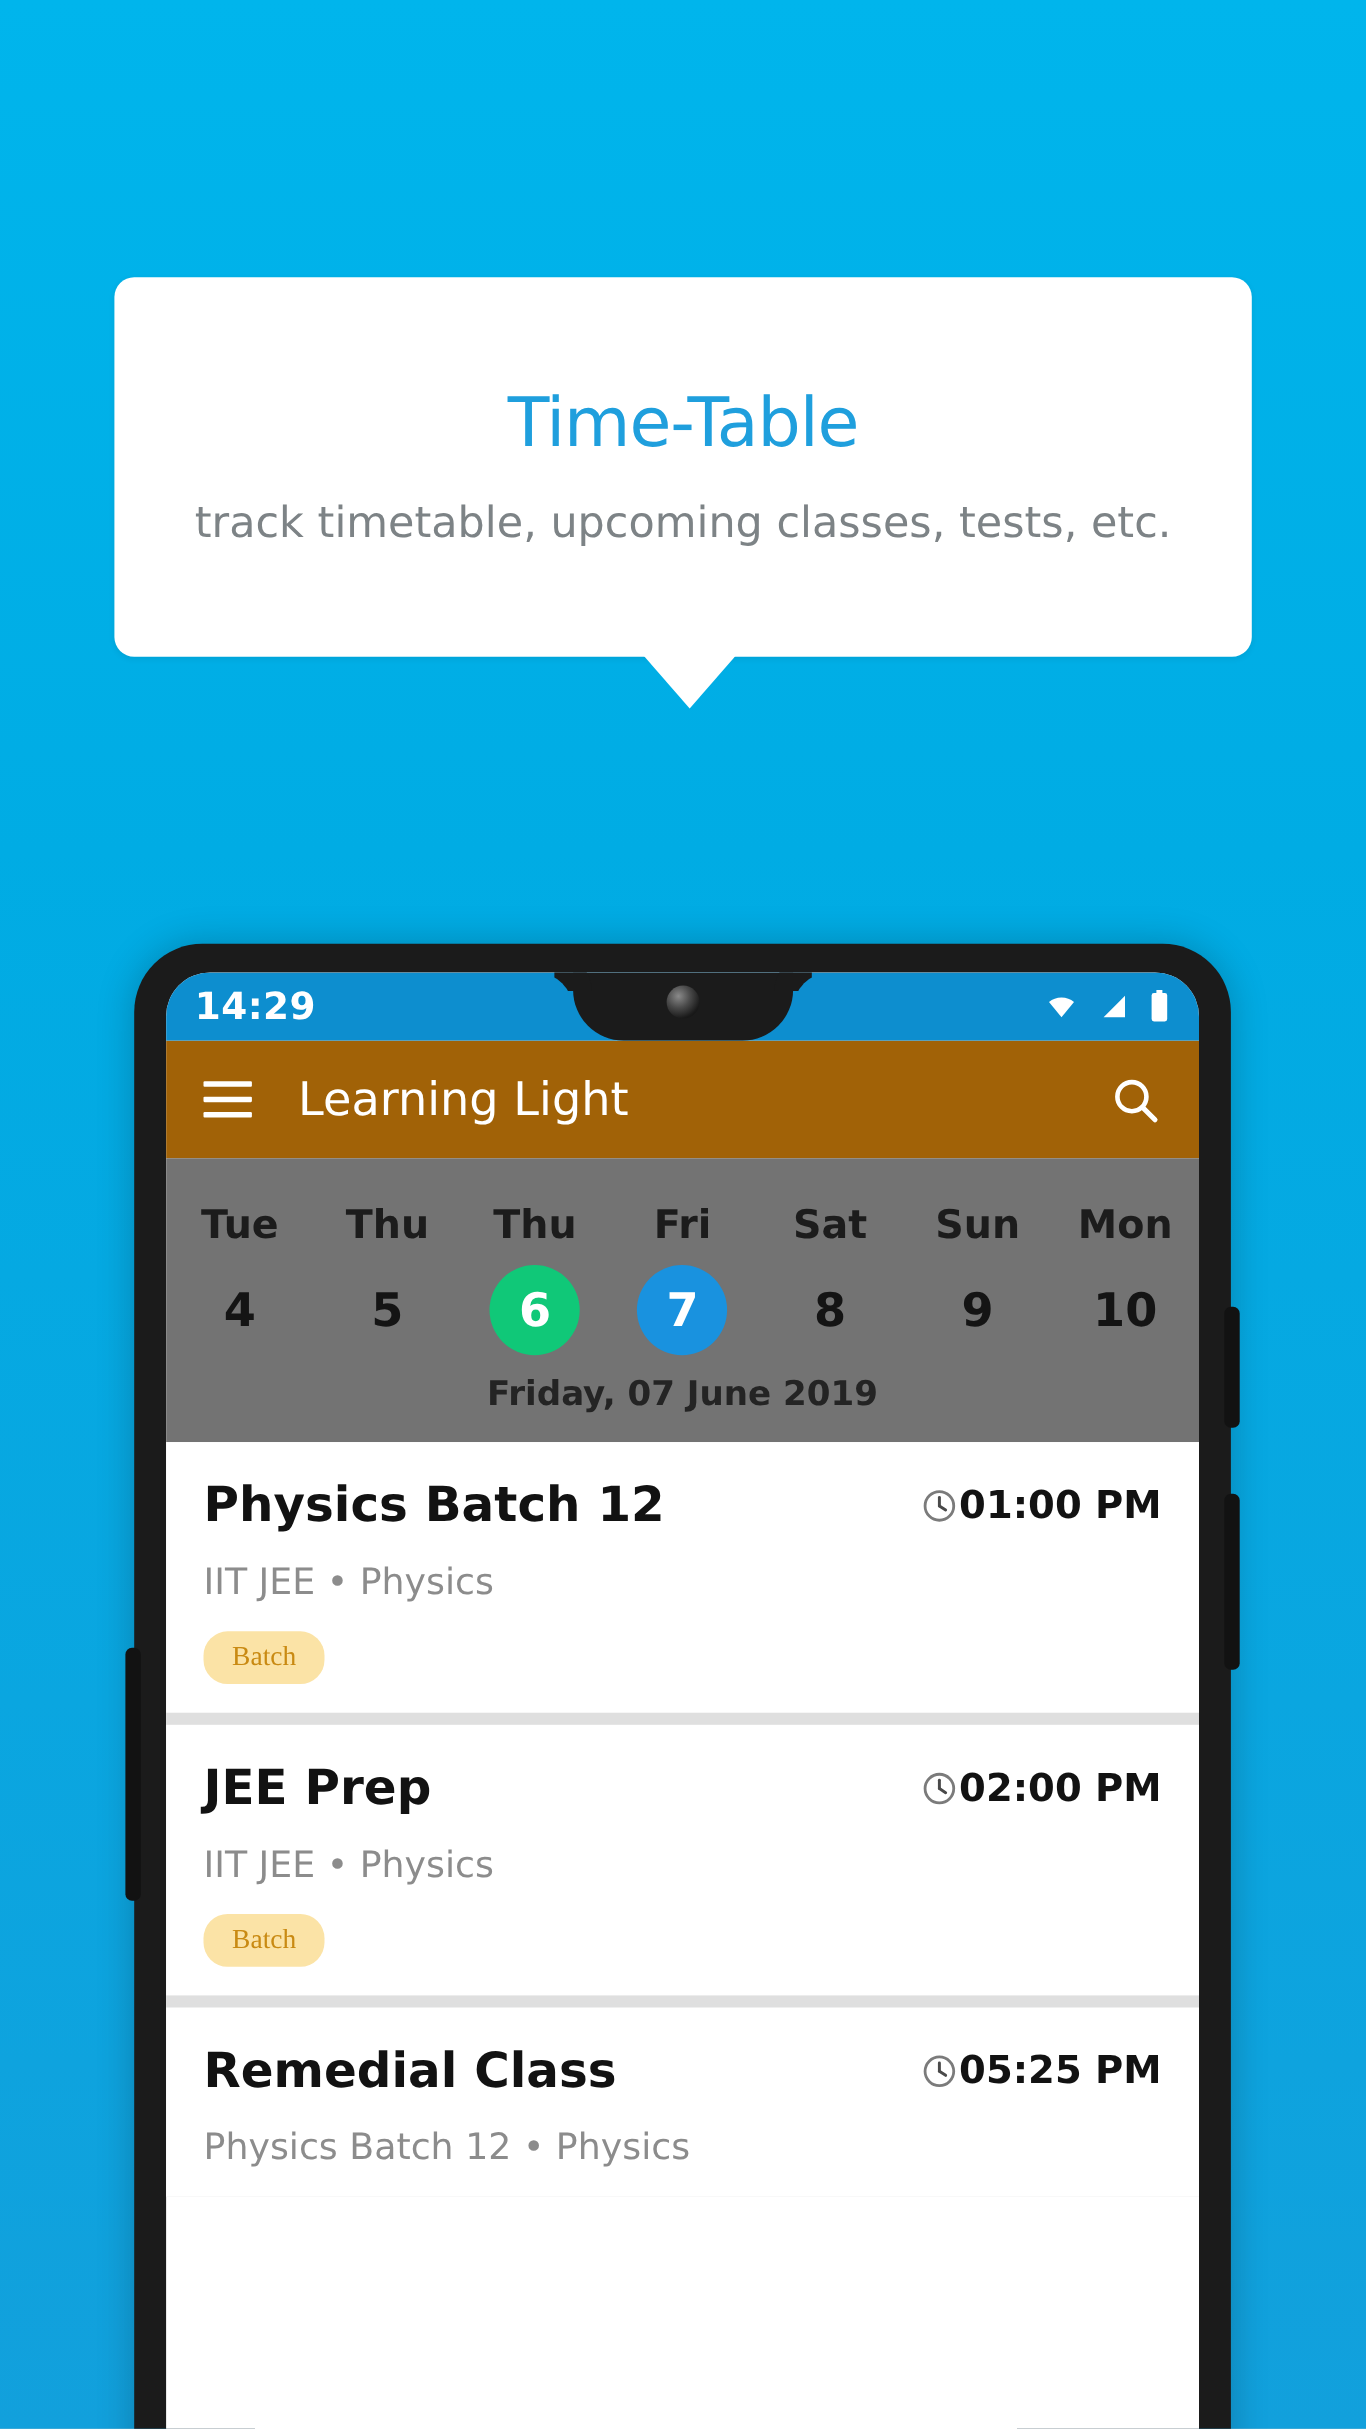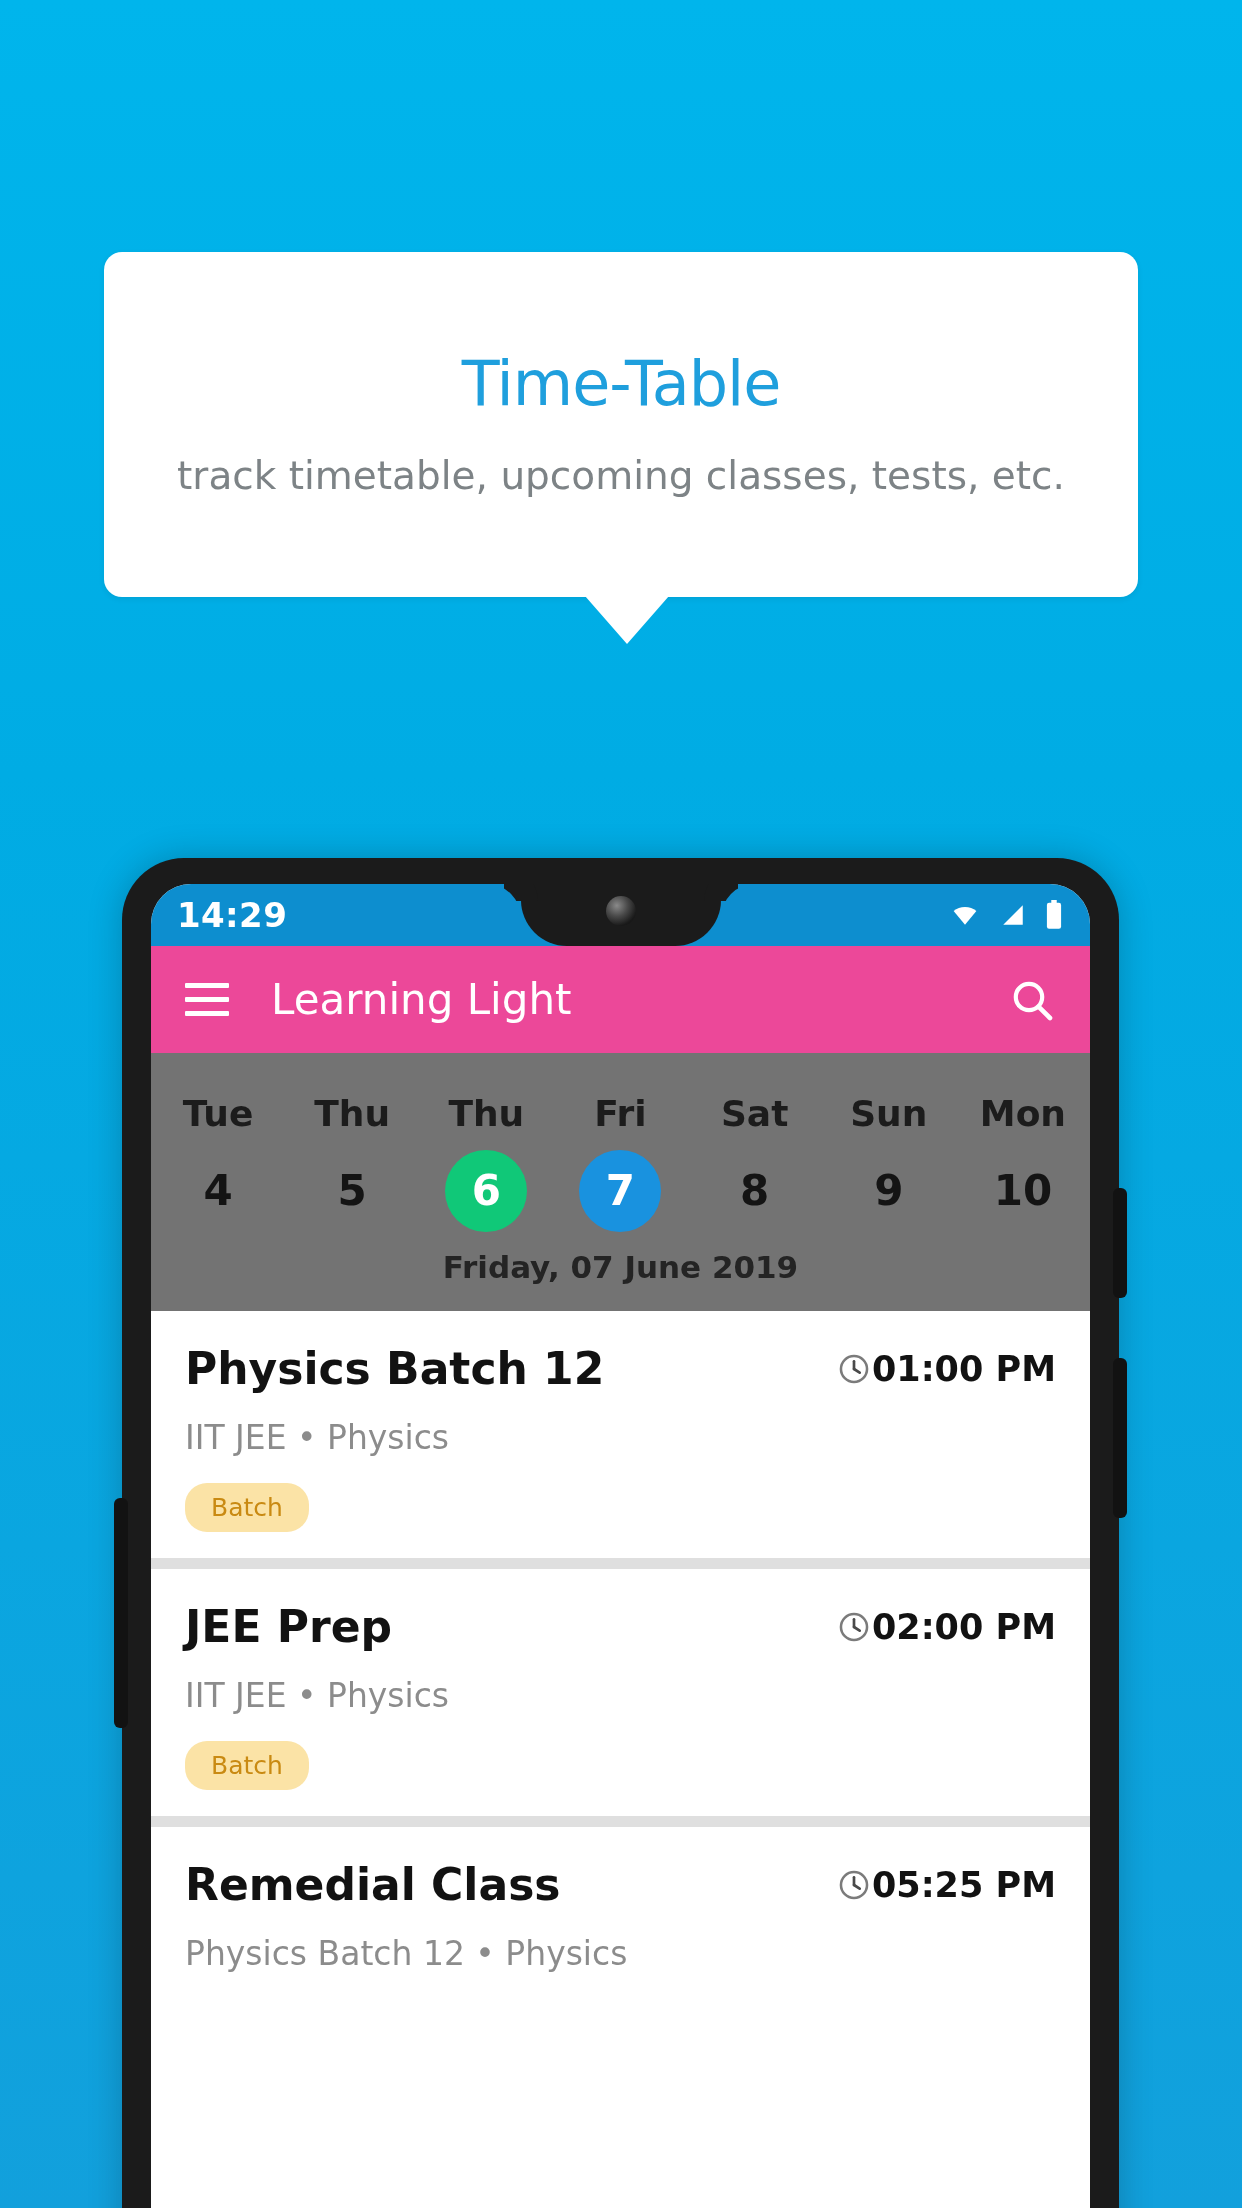--- a/index.html
+++ b/index.html
@@ -71,21 +71,21 @@
   
   #statusbar{
     position:relative; height:62px; background:#0d8ecf;
     display:flex; align-items:center; padding:0 26px; z-index:6;
   }
   #status-time{ color:#fff; font-size:34px; font-weight:600; letter-spacing:.4px; }
   #status-icons{ margin-left:auto; display:flex; align-items:center; gap:16px; }
 
   
   #appbar{
-    height:107px; background:#ec4899; display:flex; align-items:center; padding:0 34px;
+    height:107px; background:#a16207; display:flex; align-items:center; padding:0 34px;
   }
   #hamburger{ width:44px; display:flex; flex-direction:column; gap:9px; cursor:pointer; }
   #hamburger span{ display:block; height:5px; background:#fff; border-radius:1px; }
   #appbar-title{ color:#fff; font-size:42px; font-weight:400; margin-left:42px; }
   #search-btn{ margin-left:auto; width:48px; height:48px; }
 
   
   #datestrip{ background:#737373; padding-top:28px; padding-bottom:10px;font-weight:bold; }
   #days-row, #dates-row{ display:flex; }
   #days-row > div, #dates-row > div{
@@ -105,21 +105,21 @@
   
   #class-list{ background:#dfdfdf; }
   .class-card{ background:#fff; padding:32px 34px 26px; margin-bottom:11px; }
   .card-top{ display:flex; align-items:flex-start; }
   .card-title{ font-size:44px; font-weight:700; color:#121212; }
   .card-time-wrap{ margin-left:auto; display:flex; align-items:center; gap:1px; padding-top:6px; }
   .card-time{ font-size:35px; font-weight:700; color:#121212; }
   .card-sub{ font-size:33px; color:#8c8c8c; margin-top:24px; }
   .badge{
     display:inline-block; margin-top:26px; background:#fbe3a6; color:#c98a12;
-    font-size:25px; padding:10px 26px; border-radius:22px;
+    font-size:25px; padding:10px 26px; border-radius:22px;font-family:Liberation Serif, serif;
   }
 </style>
 </head>
 <body>
 
 <div id="promo-card">
   <div id="promo-title">Time-Table</div>
   <div id="promo-sub">track timetable, upcoming classes, tests, etc.</div>
 </div>
 <div id="promo-tail"></div>

